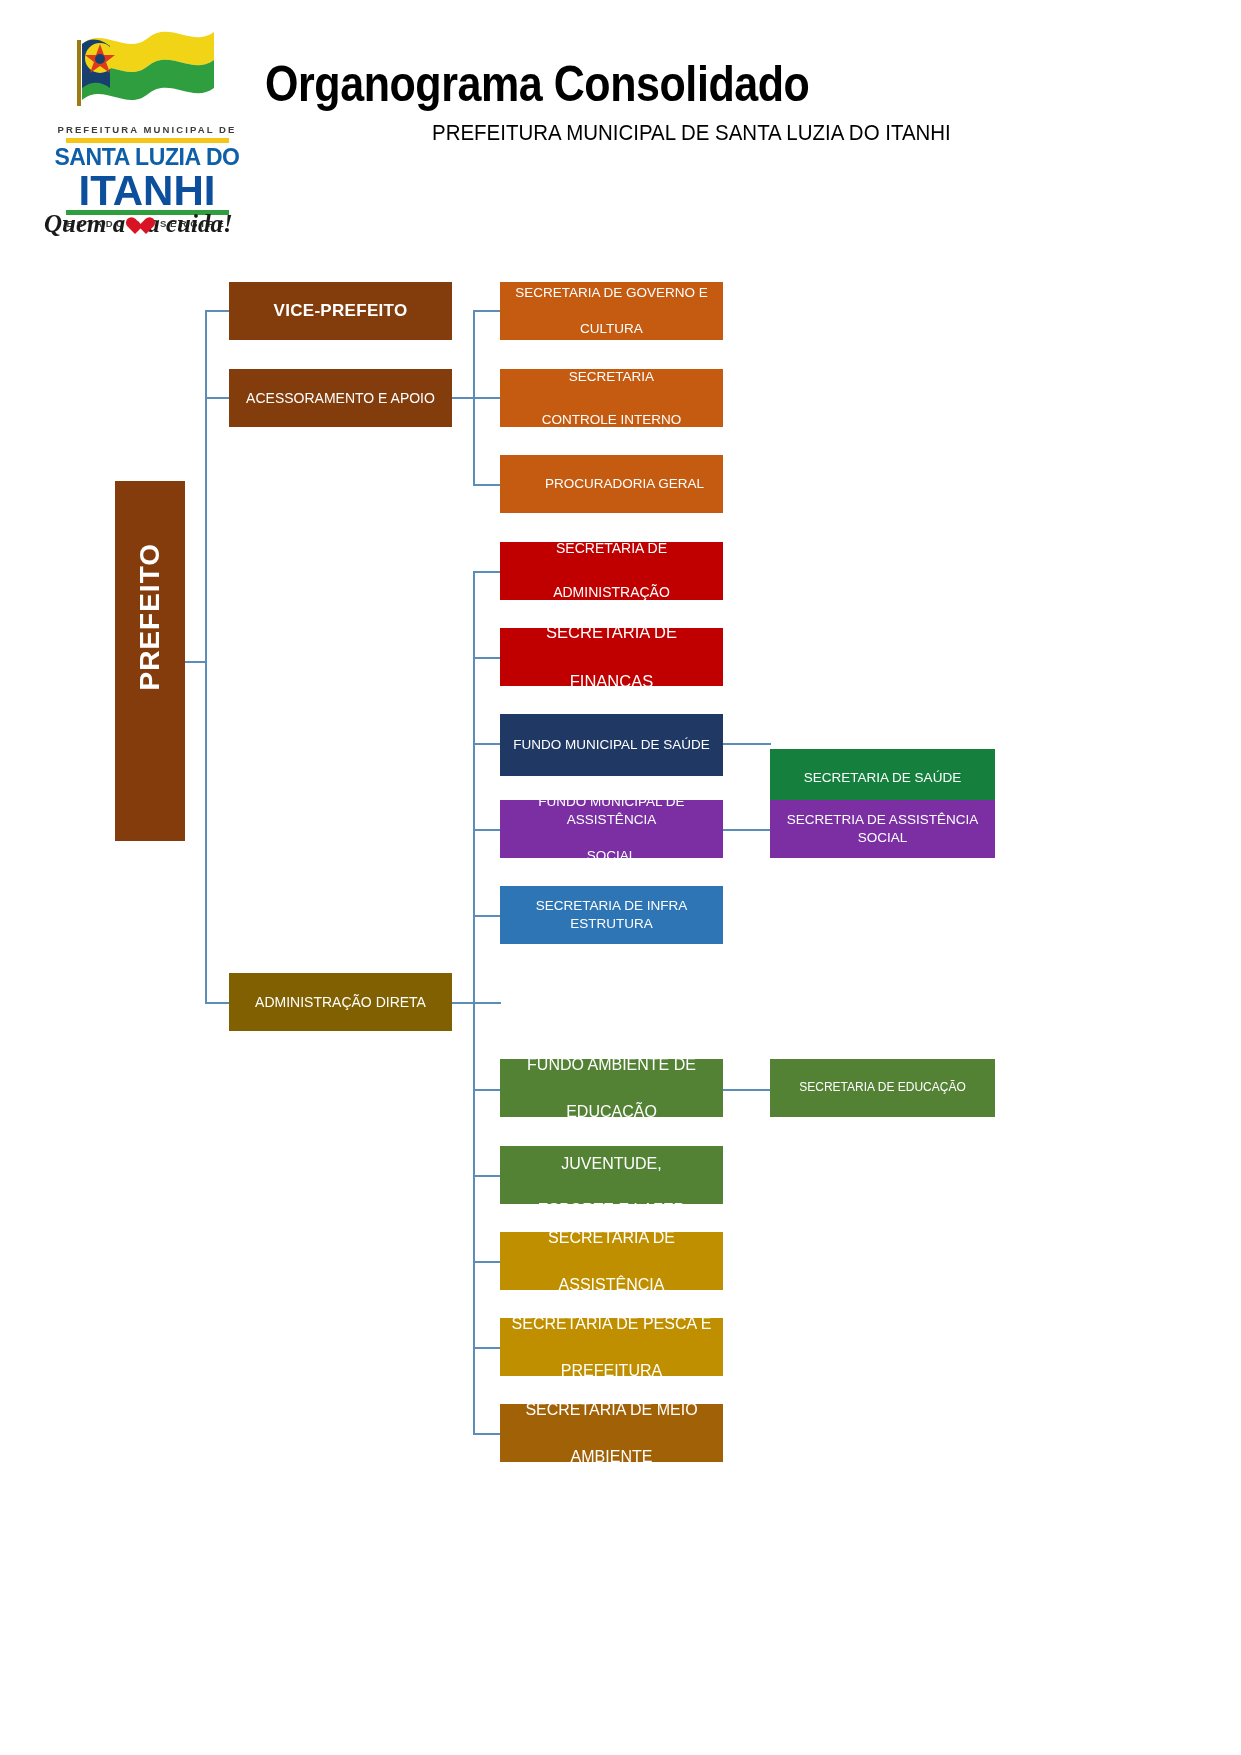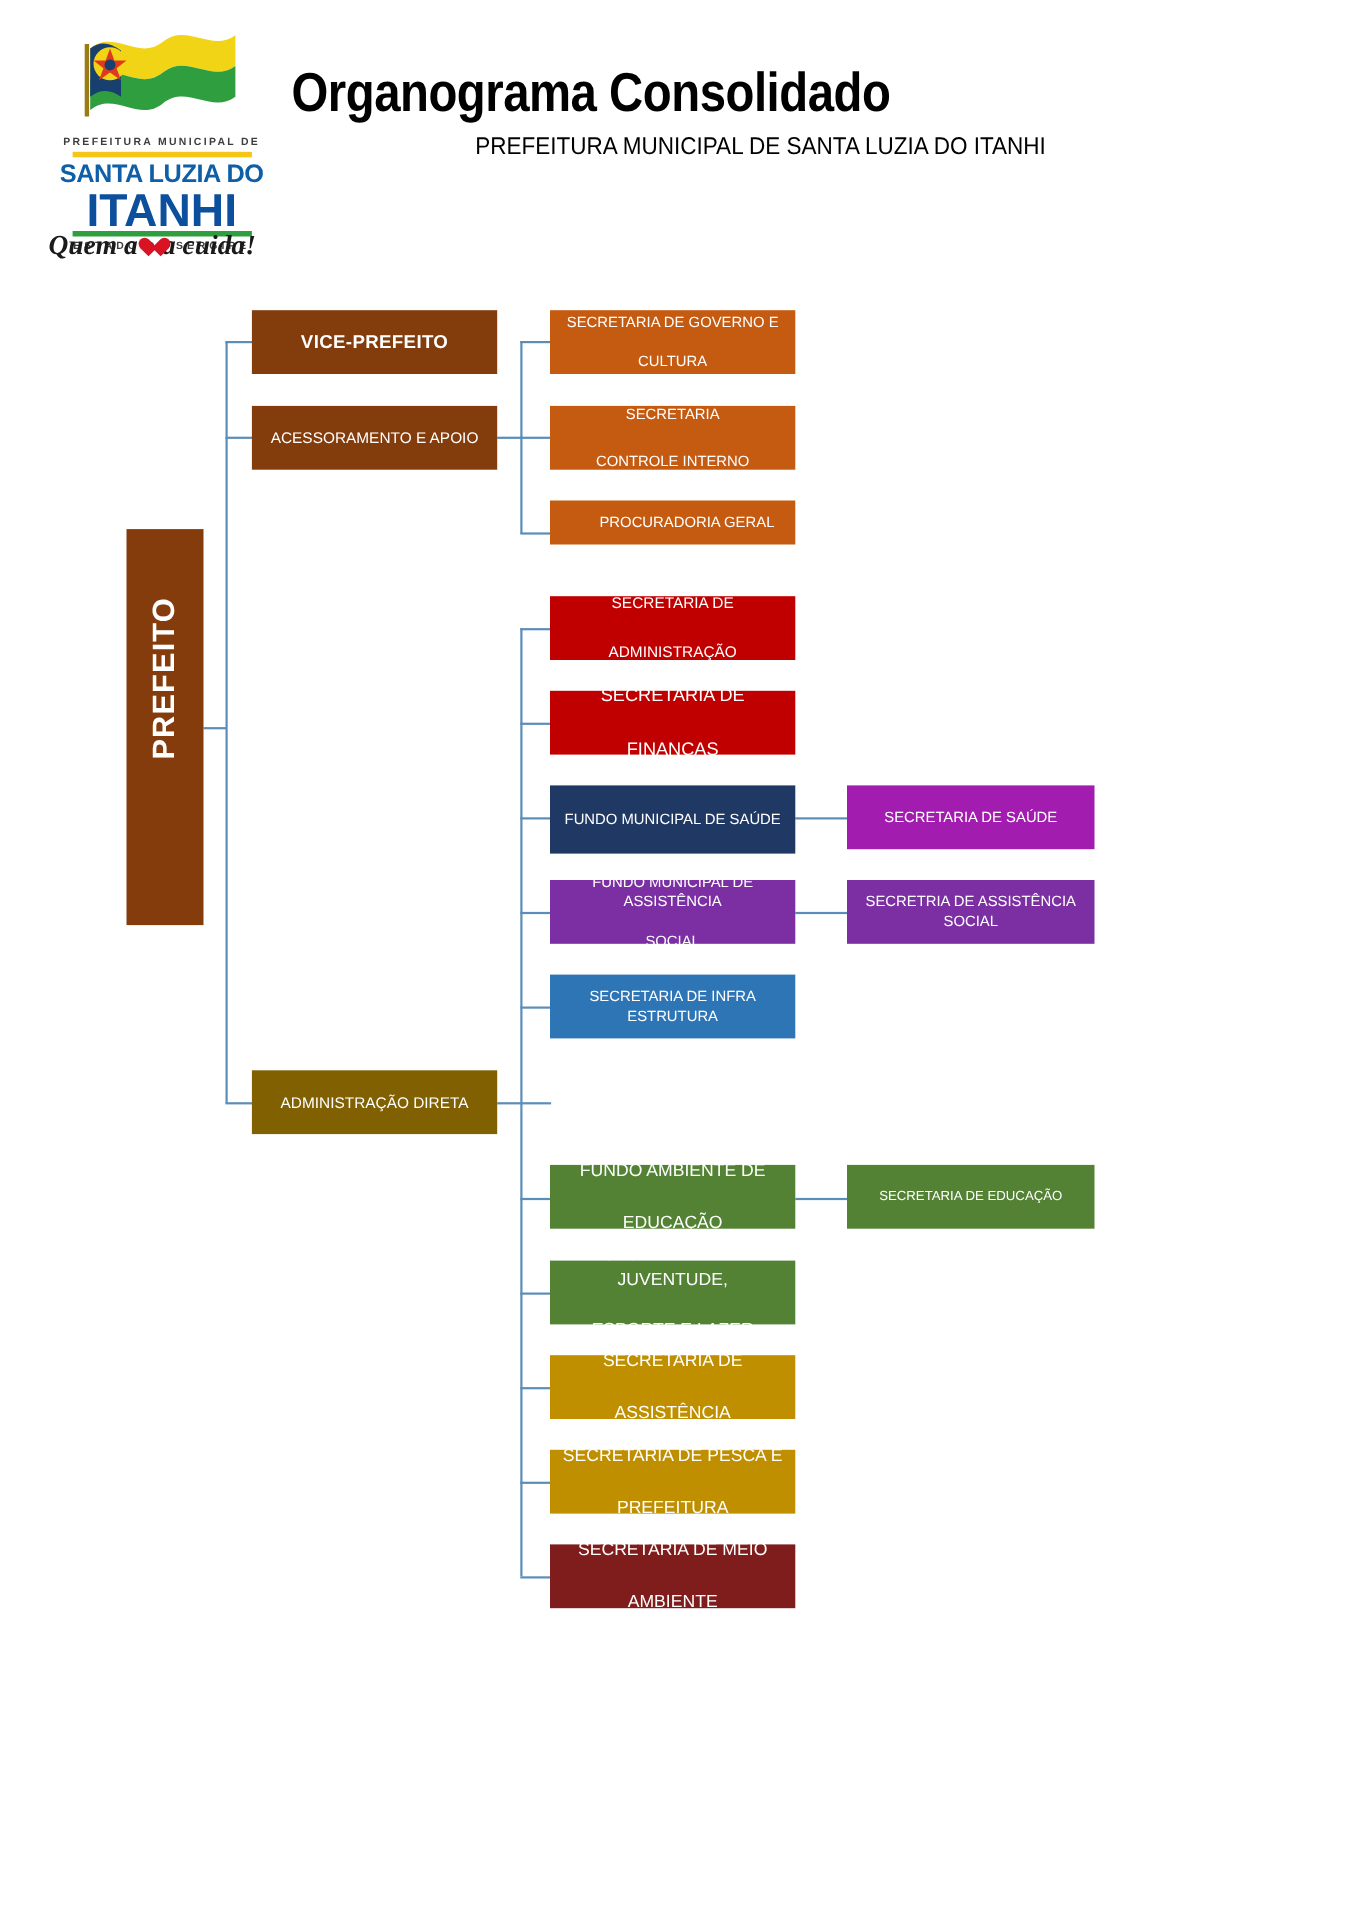--- a/index.html
+++ b/index.html
@@ -134,21 +134,21 @@
     </span>
   </div>
 
   <div class="box" style="left:500px;top:369px;width:223px;height:58px;background:#C55A11;">
     <span style="font-size:13.5px;line-height:1.6;">
       <span>SECRETARIA</span><br>
       <span>CONTROLE INTERNO</span>
     </span>
   </div>
 
-  <div class="box" style="left:500px;top:455px;width:223px;height:40px;background:#C55A11;padding-left:32px;">
+  <div class="box" style="left:500px;top:455px;width:223px;height:58px;background:#C55A11;padding-left:32px;">
     <span style="font-size:13.5px;">PROCURADORIA GERAL</span>
   </div>
 
   <div class="box" style="left:500px;top:542px;width:223px;height:58px;background:#C00000;">
     <span style="font-size:14px;line-height:1.55;">
       <span>SECRETARIA DE</span><br>
       <span>ADMINISTRAÇÃO</span>
     </span>
   </div>
 
@@ -156,21 +156,21 @@
     <span style="font-size:16.5px;line-height:1.5;">
       <span>SECRETARIA DE</span><br>
       <span>FINANÇAS</span>
     </span>
   </div>
 
   <div class="box" style="left:500px;top:714px;width:223px;height:62px;background:#1F3864;">
     <span style="font-size:13.5px;">FUNDO MUNICIPAL DE SAÚDE</span>
   </div>
 
-  <div class="box" style="left:770px;top:714px;width:225px;height:58px;background:#a21caf;">
+  <div class="box" style="left:770px;top:749px;width:225px;height:58px;background:#15803d;">
     <span style="font-size:13.5px;">SECRETARIA DE SAÚDE</span>
   </div>
 
   <div class="box" style="left:500px;top:800px;width:223px;height:58px;background:#7B2FA3;">
     <span style="font-size:13.5px;">
       <span>FUNDO MUNICIPAL DE ASSISTÊNCIA</span><br>
       <span>SOCIAL</span>
     </span>
   </div>
 
@@ -208,20 +208,20 @@
     </span>
   </div>
 
   <div class="box" style="left:500px;top:1318px;width:223px;height:58px;background:#BF8F00;">
     <span style="font-size:16px;line-height:1.45;">
       <span>SECRETARIA DE PESCA E</span><br>
       <span>PREFEITURA</span>
     </span>
   </div>
 
-  <div class="box" style="left:500px;top:1404px;width:223px;height:58px;background:#7f1d1d;">
+  <div class="box" style="left:500px;top:1404px;width:223px;height:58px;background:#a16207;">
     <span style="font-size:16px;line-height:1.45;">
       <span>SECRETARIA DE MEIO</span><br>
       <span>AMBIENTE</span>
     </span>
   </div>
 
 </div>
 
 </body></html>

